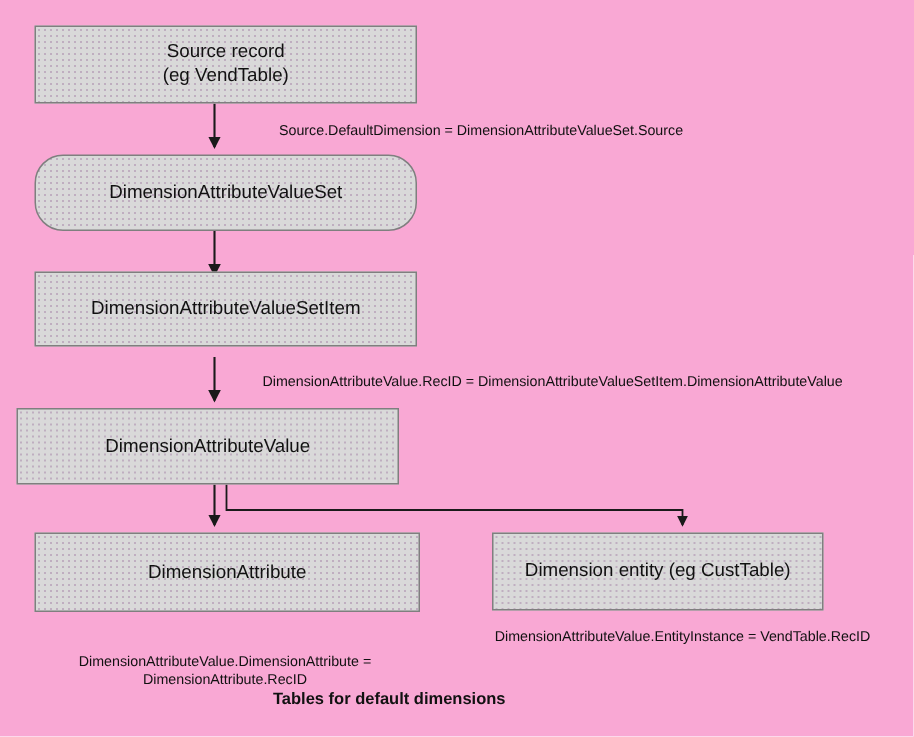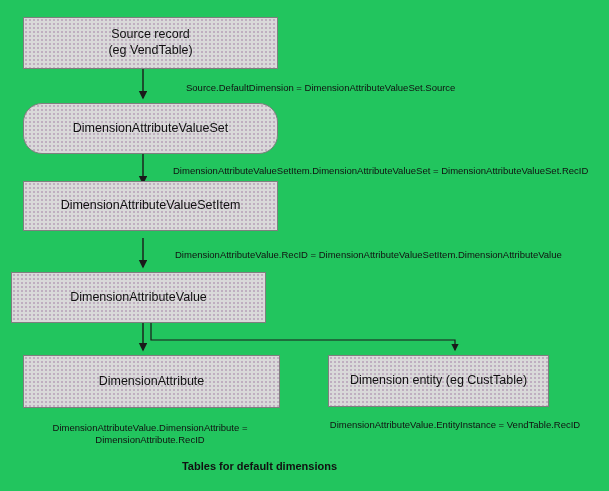--- a/index.html
+++ b/index.html
@@ -5,21 +5,21 @@
   html, body {
     margin: 0;
     padding: 0;
     background: #ffffff;
     font-family: "Liberation Sans", sans-serif;
   }
   .canvas {
     position: relative;
     width: 609px;
     height: 491px;
-    background: #22c55e;
+    background: #f9a8d4;
     overflow: hidden;
     text-decoration: underline;
   }
   .arrows {
     position: absolute;
     left: 0;
     top: 0;
     pointer-events: none;
   }
   .node {
@@ -97,24 +97,23 @@
   <div class="node" style="left:23px; top:355px; width:257px; height:53px;">
     <span>DimensionAttribute</span>
   </div>
 
   <div class="node" style="left:328px; top:355px; width:221px; height:52px;">
     <span>Dimension entity (eg CustTable)</span>
   </div>
 
   <div class="edge-label" style="left:186px; top:82px;">Source.DefaultDimension = DimensionAttributeValueSet.Source</div>
 
-  <div class="edge-label" style="left:173px; top:165px;">DimensionAttributeValueSetItem.DimensionAttributeValueSet = DimensionAttributeValueSet.RecID</div>
 
   <div class="edge-label" style="left:175px; top:249px;">DimensionAttributeValue.RecID = DimensionAttributeValueSetItem.DimensionAttributeValue</div>
 
-  <div class="edge-label centered" style="left:30px; top:422px; width:240px;">DimensionAttributeValue.DimensionAttribute =
+  <div class="edge-label centered" style="left:30px; top:436px; width:240px;">DimensionAttributeValue.DimensionAttribute =
 DimensionAttribute.RecID</div>
 
   <div class="edge-label centered" style="left:325px; top:419px; width:260px;">DimensionAttributeValue.EntityInstance = VendTable.RecID</div>
 
   <div class="caption">Tables for default dimensions</div>
 
 </div>
 
 </body></html>

